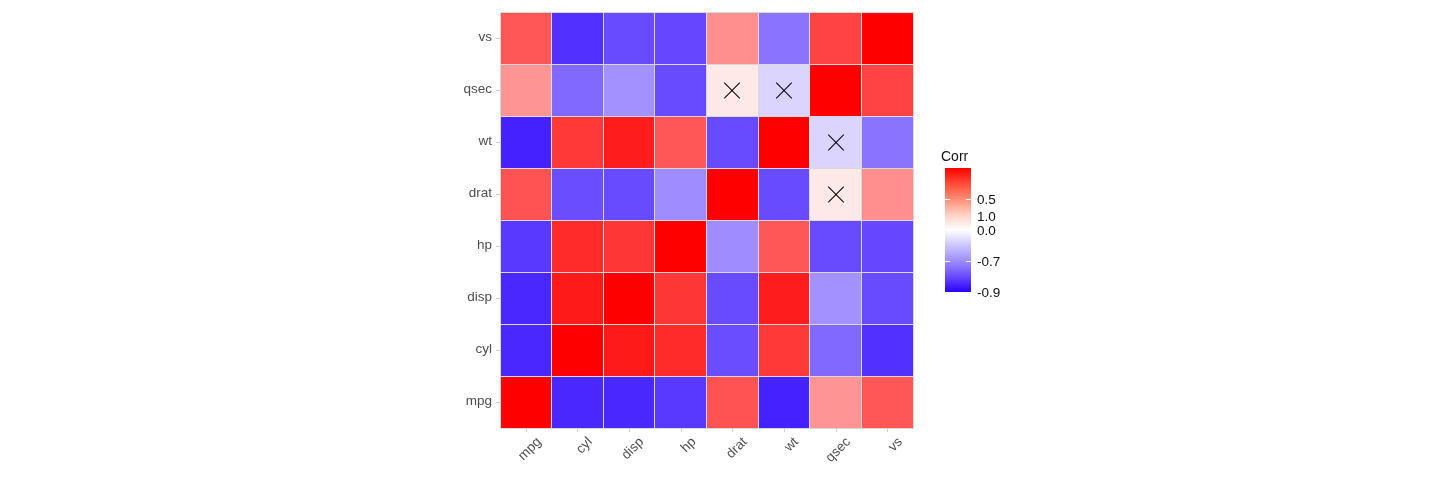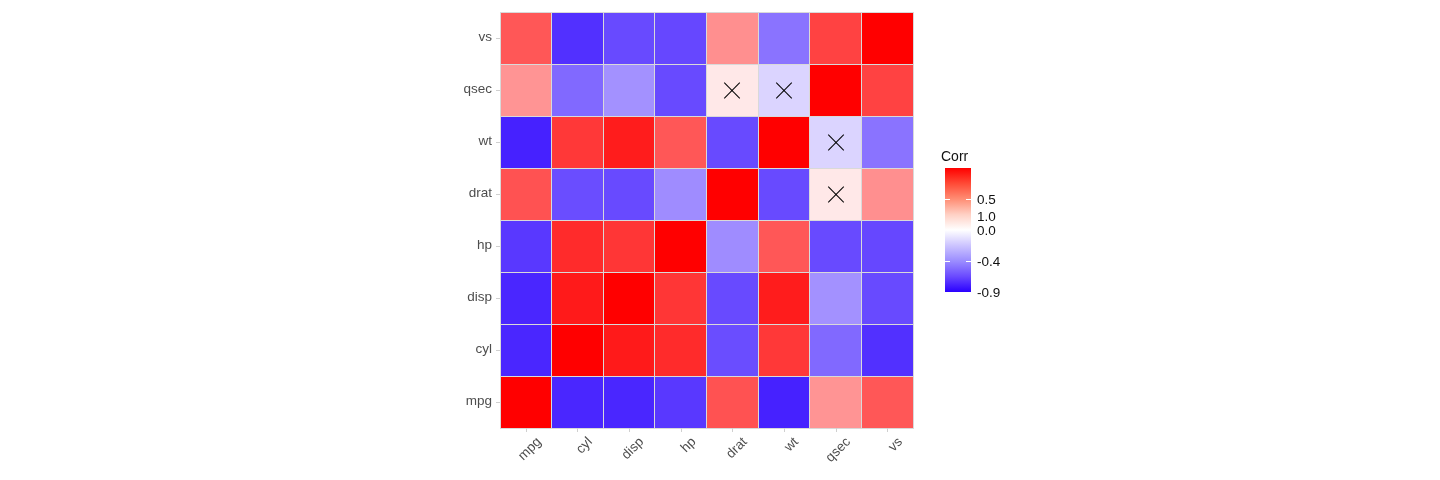--- a/index.html
+++ b/index.html
@@ -322,18 +322,18 @@
       <div id="legend-bar-fill"></div>
     <div class="legend-tickmark" style="top: 31px; left: 0px;"></div>
         <div class="legend-tickmark" style="top: 31px; right: 0px;"></div>
         <div class="legend-tickmark" style="top: 93px; left: 0px;"></div>
         <div class="legend-tickmark" style="top: 93px; right: 0px;"></div>
       </div>
     <div id="legend-labels">
         <div class="legend-label" style="top: 20px; margin-top: 48px;">1.0</div>
         <div class="legend-label" style="top: 51px;">0.5</div>
         <div class="legend-label" style="top: 82px;">0.0</div>
-        <div class="legend-label" style="top: 113px;">-0.4</div>
+        <div class="legend-label" style="top: 113px;">-0.7</div>
         <div class="legend-label" style="top: 144px;">-0.9</div>
       </div>
   </div>
 
 </div>
 
 </body></html>

